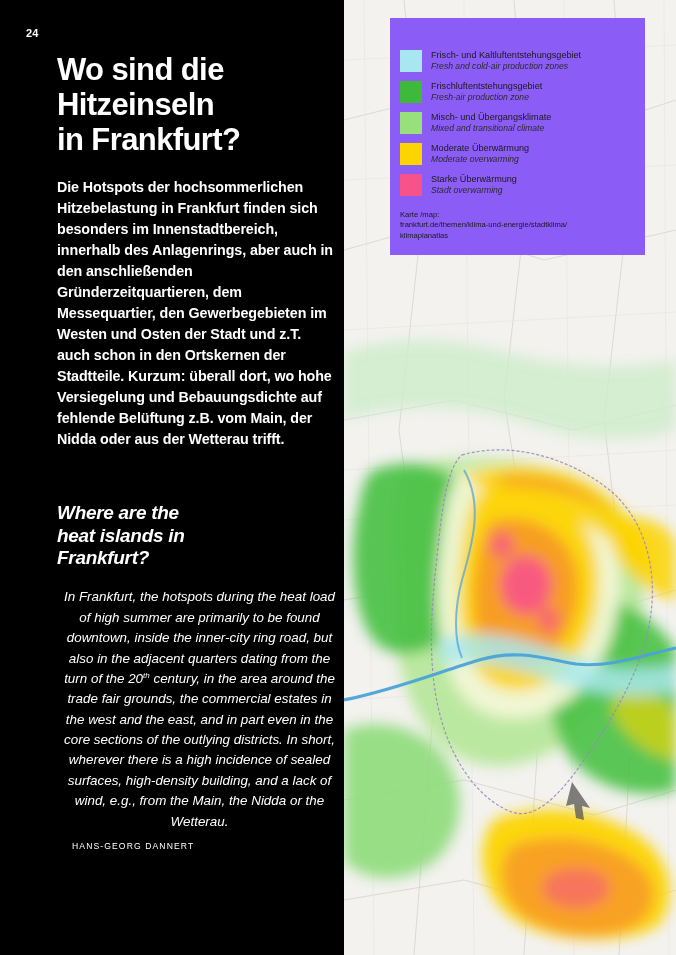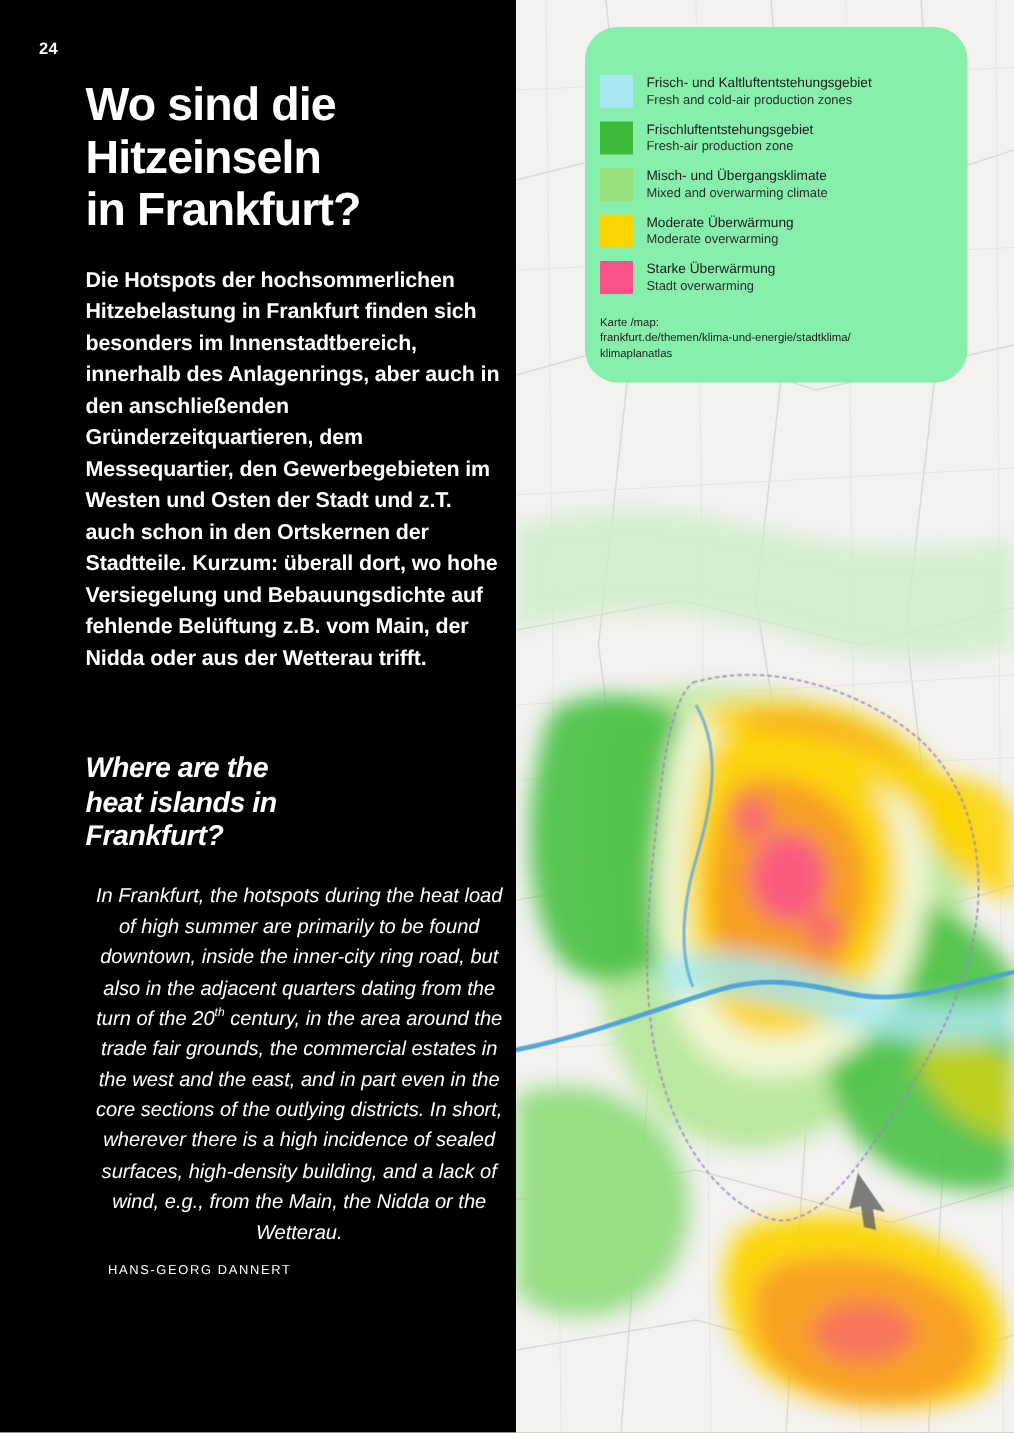--- a/index.html
+++ b/index.html
@@ -112,24 +112,23 @@
     width: 100%;
     height: 100%;
   }
 
   
   .legend {
     position: absolute;
     left: 46px;
     top: 18px;
     width: 255px;
-    background: #86efac;
+    background: #8b5cf6;
     padding: 32px 10px 14px 10px;
     box-sizing: border-box;
-    border-radius: 22px;
   }
   .legend-row {
     display: flex;
     align-items: flex-start;
     margin-bottom: 9px;
   }
   .swatch {
     width: 22px;
     height: 22px;
     flex: 0 0 22px;
@@ -138,20 +137,21 @@
   .legend-text {
     padding-top: 0px;
   }
   .legend-de {
     font-size: 9.1px;
     color: #1a1a1a;
     line-height: 1.24;
   }
   .legend-en {
     font-size: 8.6px;
+    font-style: italic;
     color: #2b2b2b;
     line-height: 1.24;
   }
   .legend-source {
     margin-top: 14px;
     font-size: 7.6px;
     line-height: 1.38;
     color: #1a1a1a;
   }
   .legend-source .src-line { display: block; }
@@ -306,21 +306,21 @@
         <div class="legend-text">
           <div class="legend-de">Frischluftentstehungsgebiet</div>
           <div class="legend-en">Fresh-air production zone</div>
         </div>
       </div>
 
       <div class="legend-row">
         <div class="swatch" style="background:#97e07c"></div>
         <div class="legend-text">
           <div class="legend-de">Misch- und Übergangsklimate</div>
-          <div class="legend-en">Mixed and overwarming climate</div>
+          <div class="legend-en">Mixed and transitional climate</div>
         </div>
       </div>
 
 
       <div class="legend-row">
         <div class="swatch" style="background:#fcd400"></div>
         <div class="legend-text">
           <div class="legend-de">Moderate Überwärmung</div>
           <div class="legend-en">Moderate overwarming</div>
         </div>

